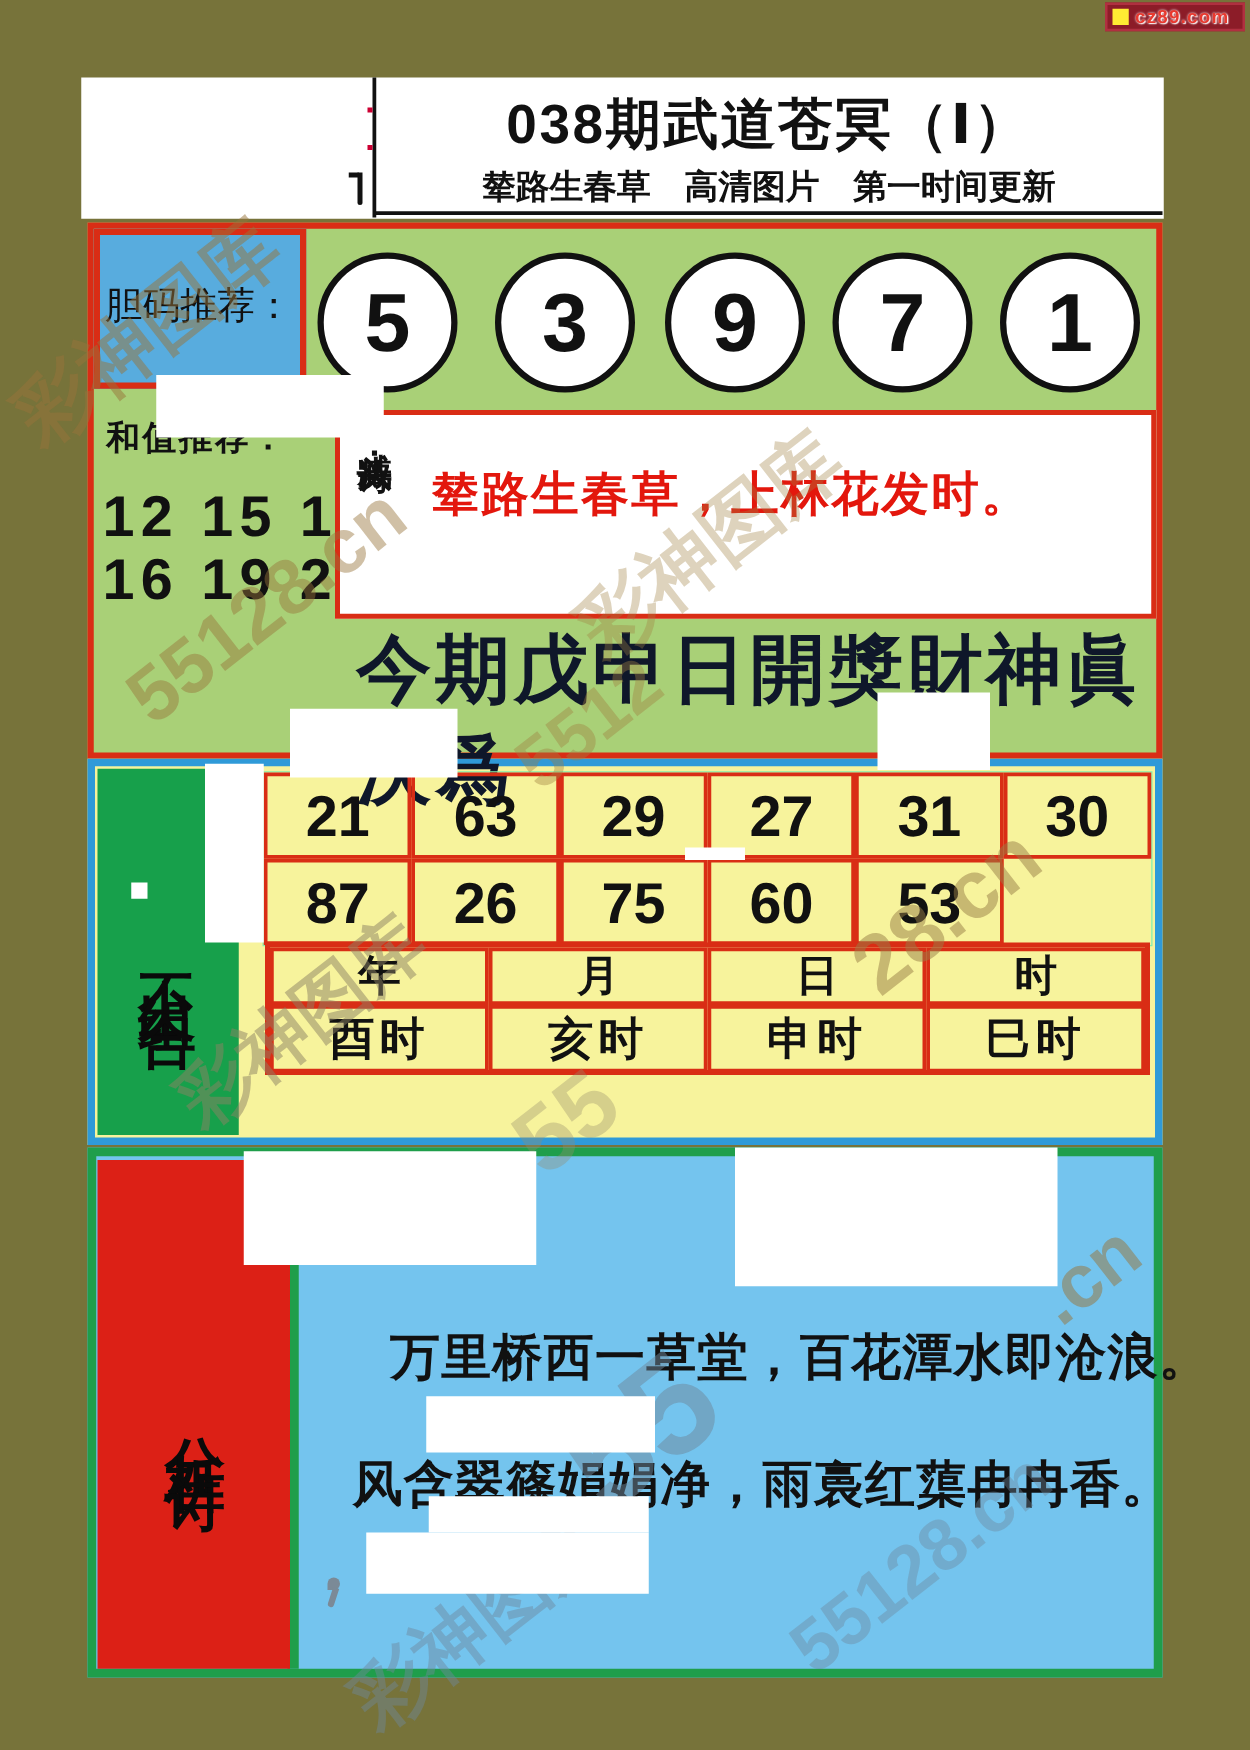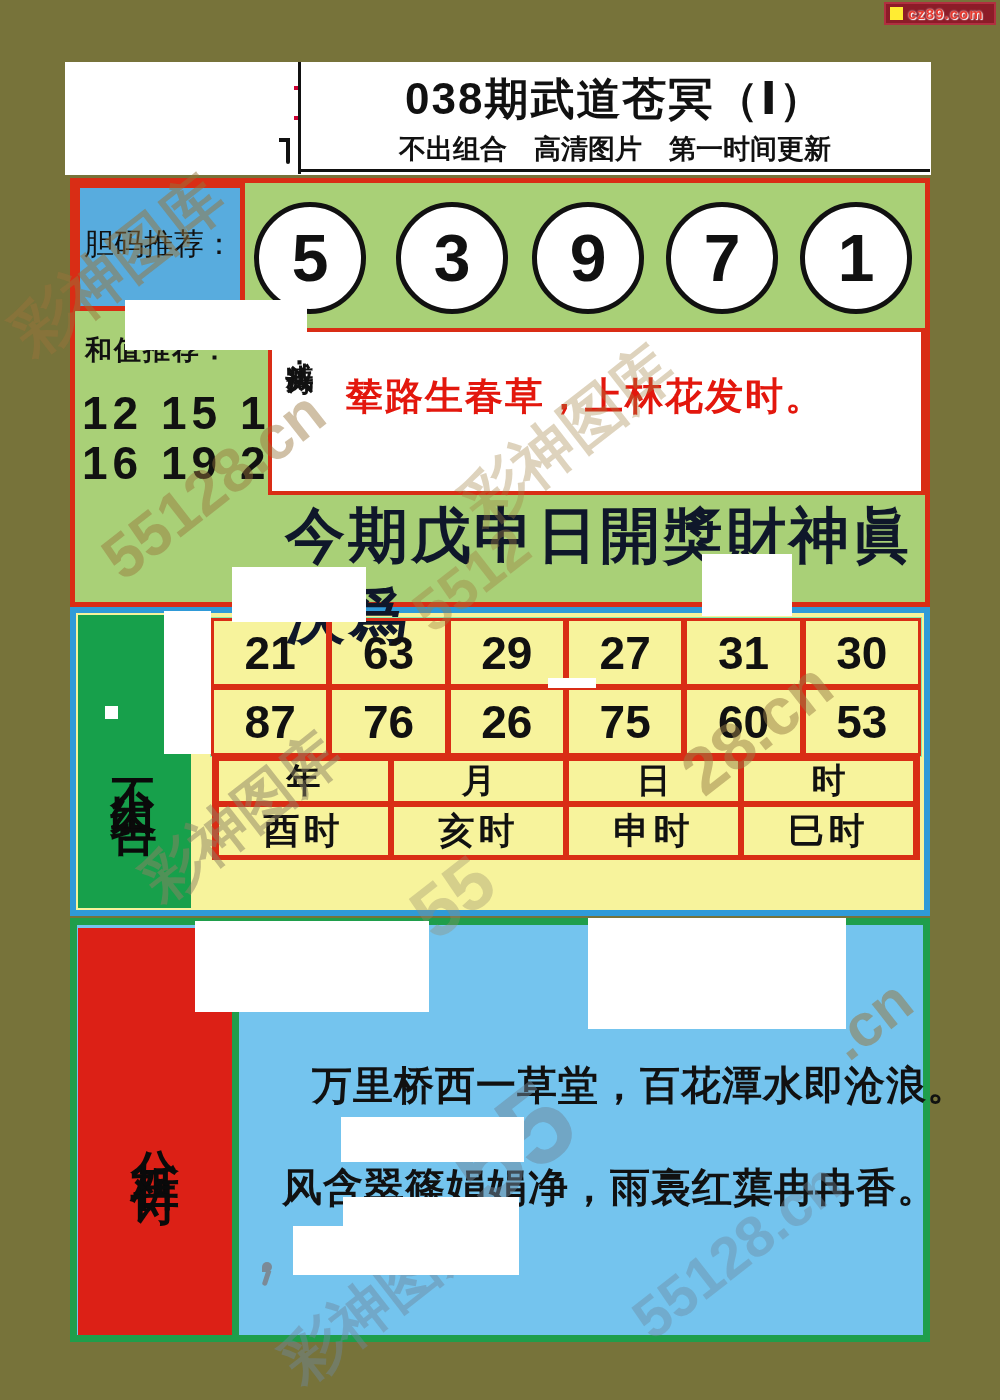--- a/index.html
+++ b/index.html
@@ -119,21 +119,21 @@
 
   <div class="abs" id="cz-badge">
     <span class="sq"></span>
     <span class="t">cz89.com</span>
   </div>
 
   <div class="abs" id="header-box"></div>
   <div class="abs" id="header-divider"></div>
   <div class="abs" id="header-underline"></div>
   <div class="abs" id="main-title">038期武道苍冥（Ⅰ）</div>
-  <div class="abs" id="sub-title">不出组合　高清图片　第一时间更新</div>
+  <div class="abs" id="sub-title">辇路生春草　高清图片　第一时间更新</div>
   <div class="abs red-dot" style="left:294px;top:86px;"></div>
   <div class="abs red-dot" style="left:294px;top:116px;"></div>
   <div class="abs" id="hdr-mark"></div>
 
   <div class="abs" id="green-section"></div>
   <div class="abs" id="danma-box"></div>
   <div class="abs" id="danma-label">胆码推荐：</div>
   <div class="abs circle" id="c0">
       <span>5</span>
     </div>
@@ -167,21 +167,20 @@
     <span id="buchu-label">不出组合</span>
   </div>
   <div class="abs" id="numbers-table">
     <div class="cell">21</div>
     <div class="cell">63</div>
     <div class="cell">29</div>
     <div class="cell">27</div>
     <div class="cell">31</div>
     <div class="cell">30</div>
     <div class="cell">87</div>
-    <div class="cell">76</div>
     <div class="cell">26</div>
     <div class="cell">75</div>
     <div class="cell">60</div>
     <div class="cell">53</div>
   </div>
   <div class="abs" id="time-table">
     <div class="cell hd">年</div>
     <div class="cell hd">月</div>
     <div class="cell hd">日</div>
     <div class="cell hd">时</div>

